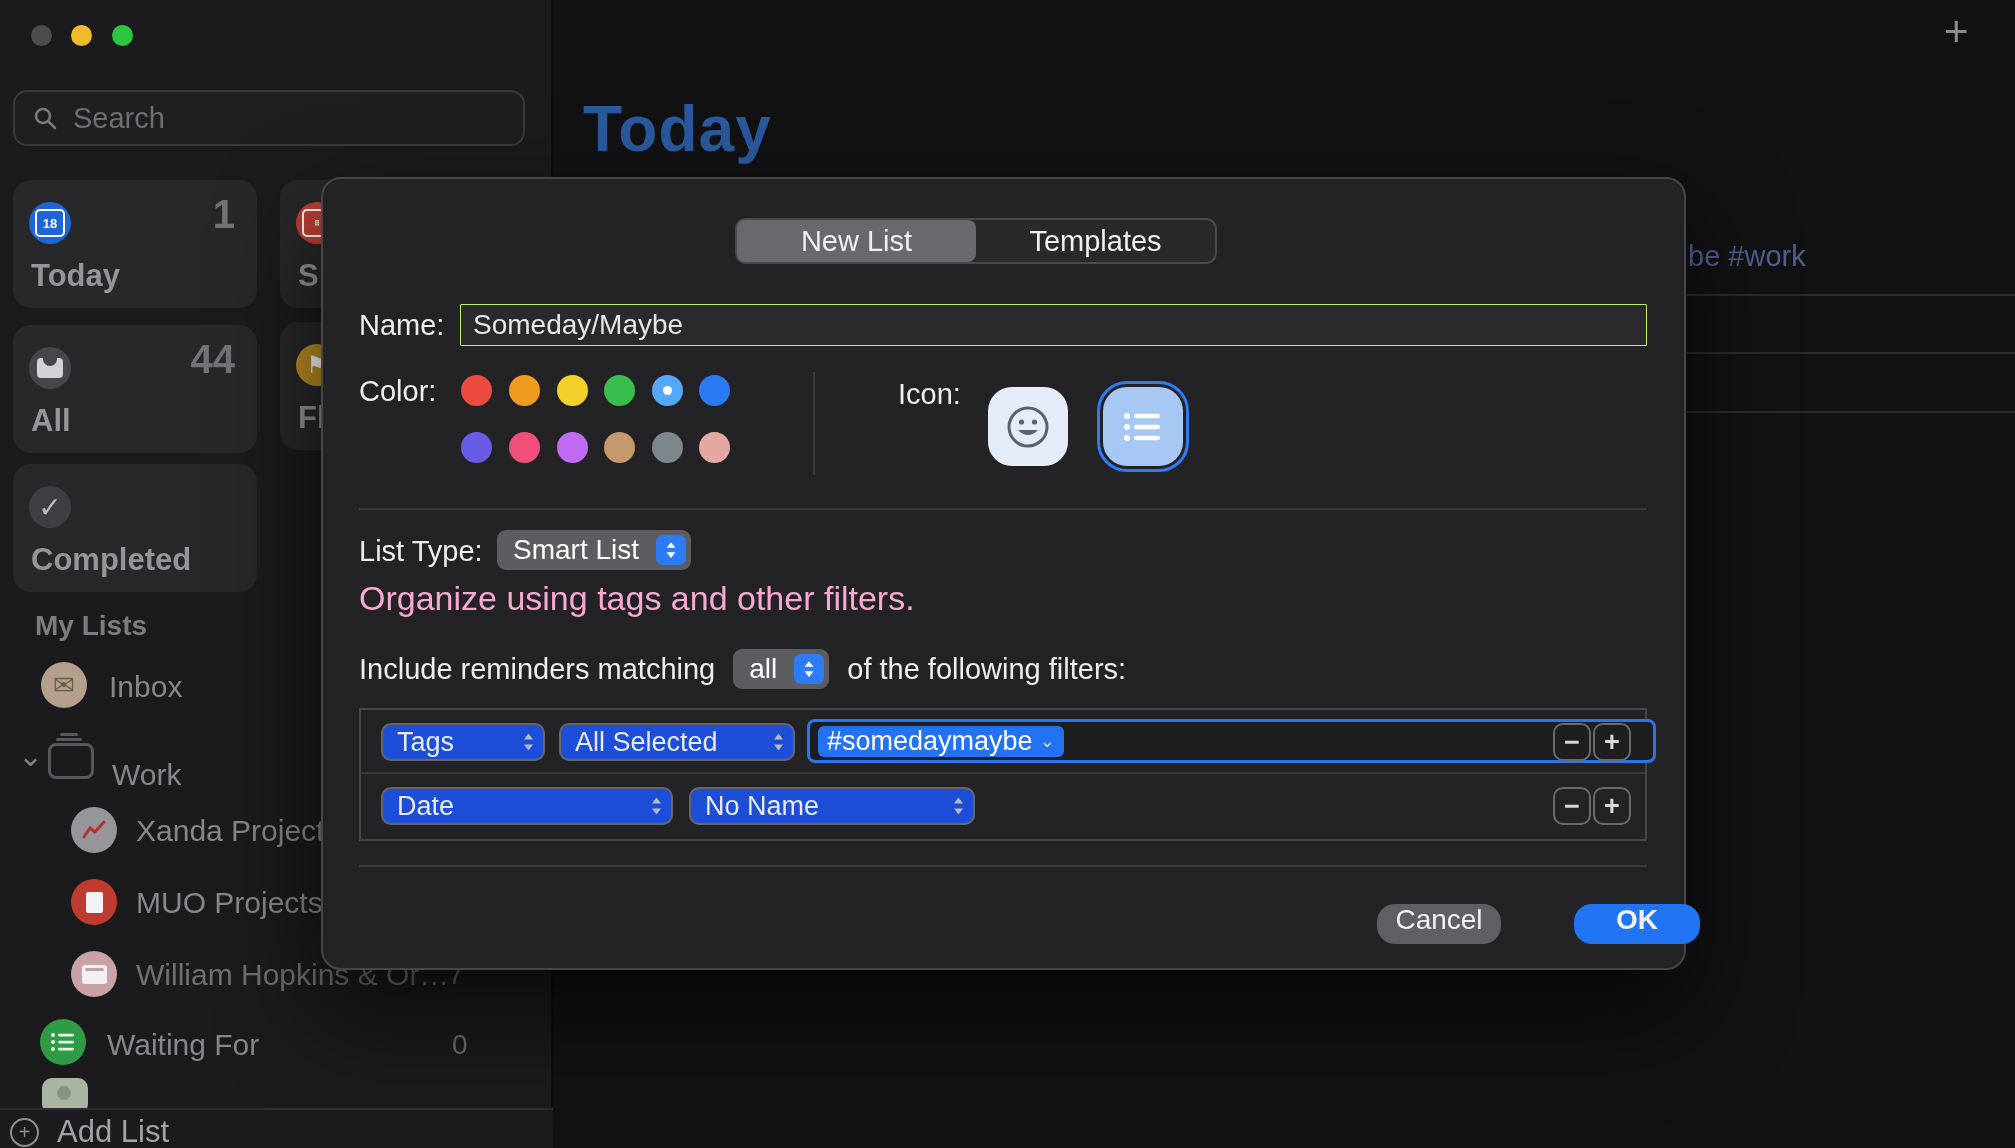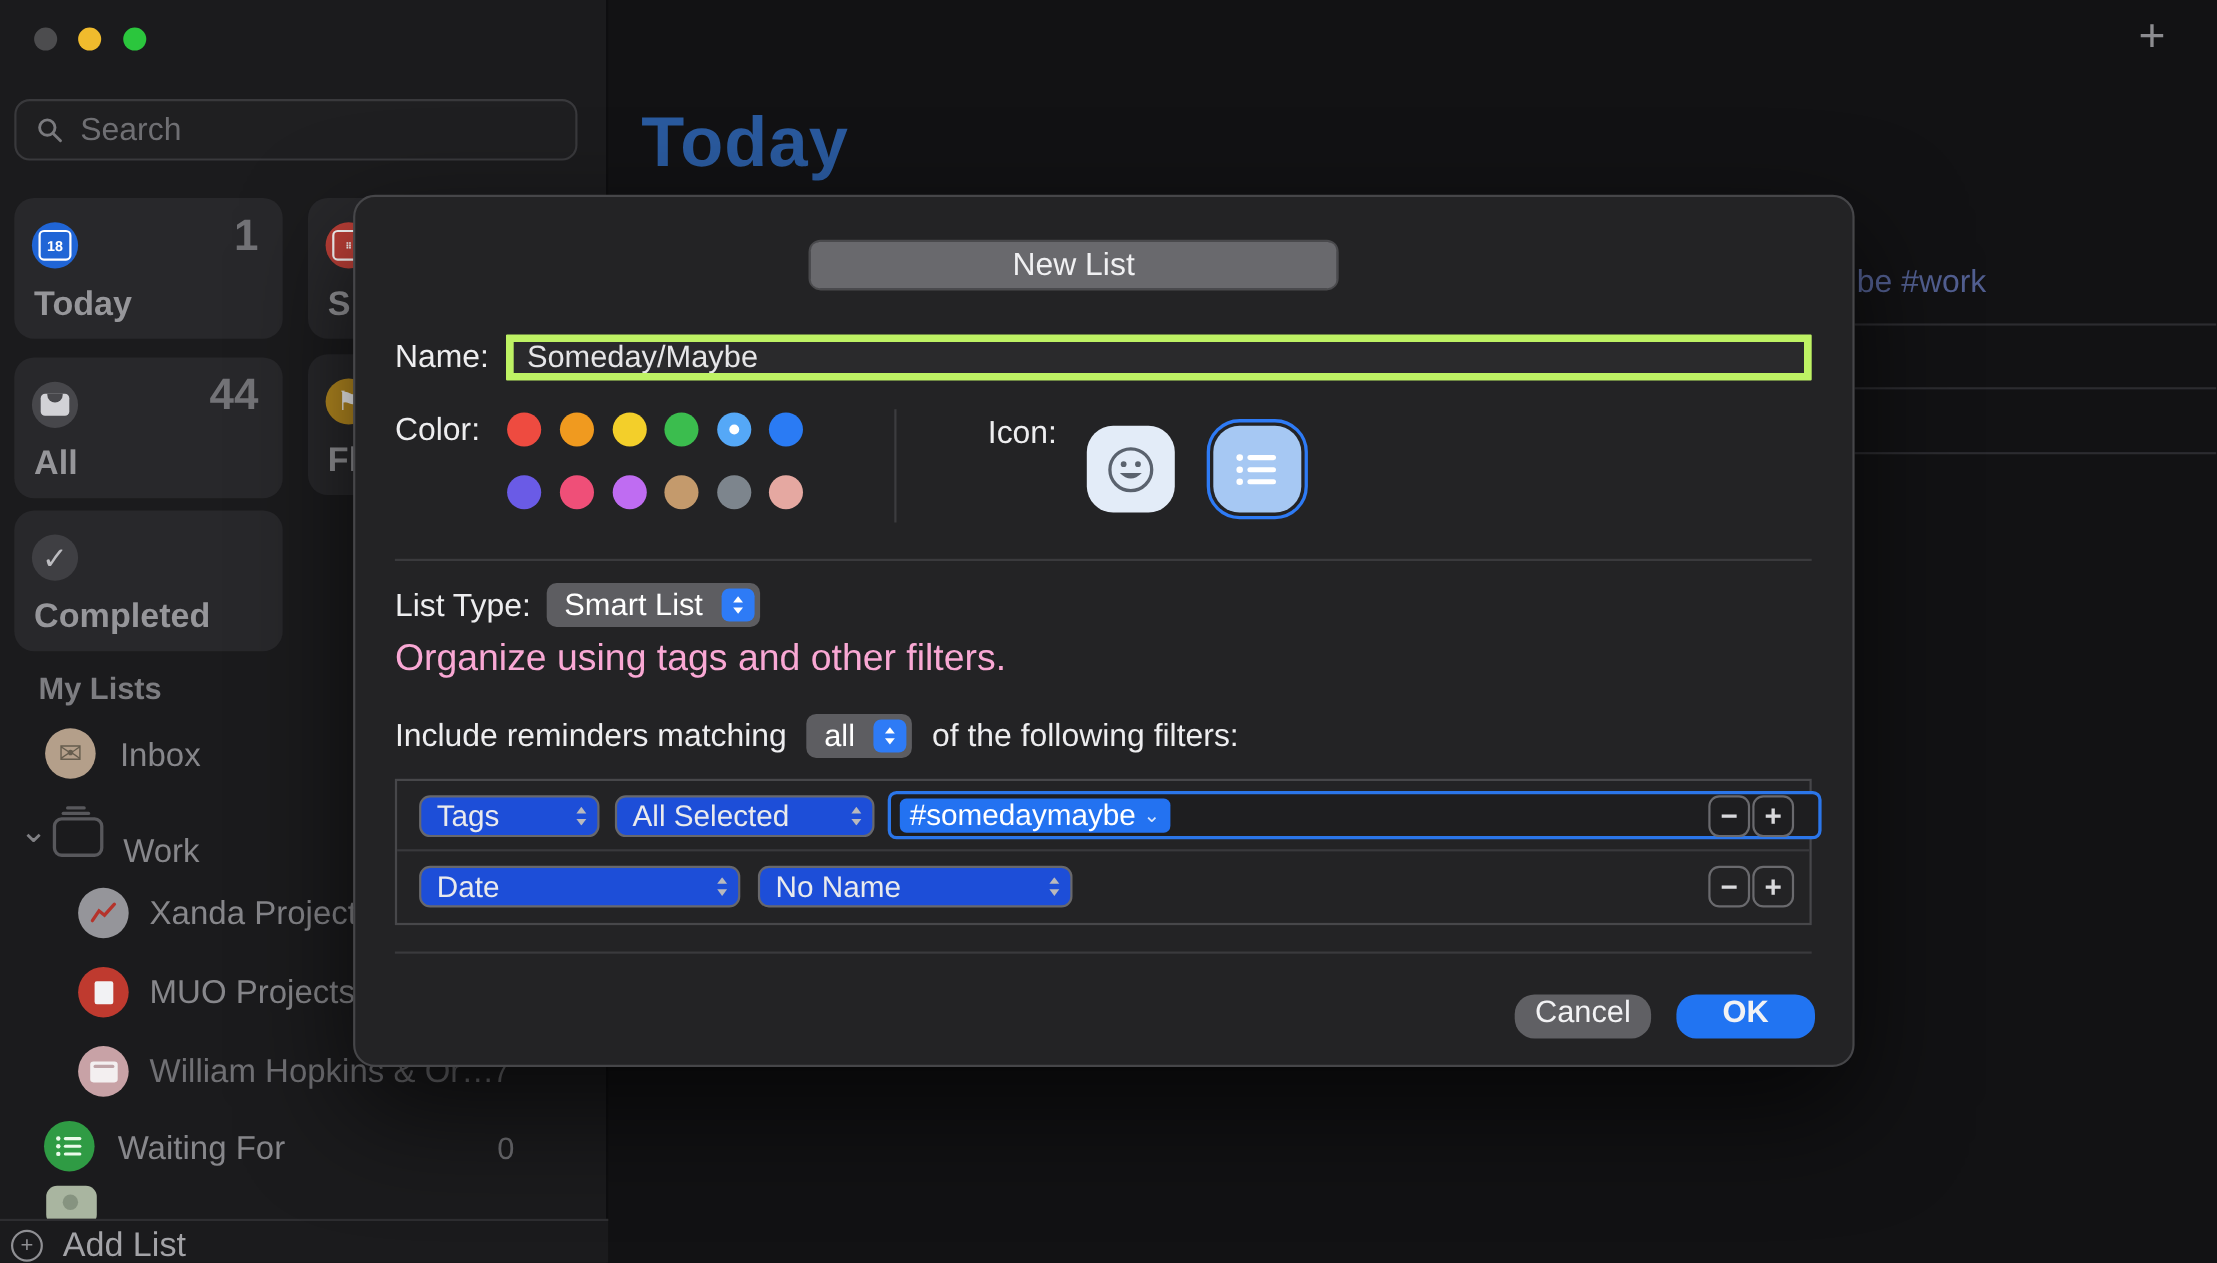--- a/index.html
+++ b/index.html
@@ -53,21 +53,21 @@
   
   .dialog{position:absolute;left:321px;top:177px;width:1365px;height:793px;background:#232325;
           border:2px solid #464649;border-radius:20px;box-sizing:border-box;
           box-shadow:0 40px 100px rgba(0,0,0,.65);z-index:5;}
   .seg{position:absolute;left:412px;top:39px;width:482px;height:46px;background:#29292c;
        border:2px solid #4a4a4d;border-radius:11px;display:flex;box-sizing:border-box;}
   .seg-item{flex:1;display:flex;align-items:center;justify-content:center;font-size:29px;color:#f0f0f2;border-radius:8px;}
   .seg-item.selected{background:#69696d;}
   .dlabel{position:absolute;font-size:29px;color:#ededef;}
   .name-input{position:absolute;left:137px;top:125px;width:1187px;height:42px;box-sizing:border-box;
-              background:#2a2a2c;border:7px solid #bef264;color:#e6e6e8;font-size:28px;
+              background:#2a2a2c;border:1px solid #bef264;color:#e6e6e8;font-size:28px;
               padding:0 0 0 12px;font-family:inherit;border-radius:1px;}
   .sw{position:absolute;width:31px;height:31px;border-radius:50%;}
   .sw .dot{position:absolute;left:11px;top:11px;width:9px;height:9px;border-radius:50%;background:#fff;display:none;}
   .sw.selected .dot{display:block;}
   .vdiv{position:absolute;left:490px;top:193px;width:2px;height:103px;background:#3c3c3f;}
   .iconbtn{position:absolute;width:80px;height:79px;border-radius:24px;display:flex;align-items:center;justify-content:center;}
   .iconbtn.selected{outline:3px solid #2e7bf6;outline-offset:3px;}
   .hdiv{position:absolute;left:36px;width:1288px;height:2px;background:#3a3a3d;}
   .popup{position:relative;display:inline-flex;align-items:center;height:40px;background:#5d5d61;
          border-radius:9px;color:#fff;font-size:28px;padding:0 52px 0 16px;box-sizing:border-box;}
@@ -218,20 +218,21 @@
 <div class="topright-plus">+</div>
 <div class="bg-text">be #work</div>
 <div class="row-line" style="top:294px"></div>
 <div class="row-line" style="top:352px"></div>
 <div class="row-line" style="top:411px"></div>
 
 <div class="dialog">
 
   <div class="seg">
     <div class="seg-item selected">New List</div>
+    <div class="seg-item">Templates</div>
   </div>
 
   <div class="dlabel" style="left:36px;top:130px">Name:</div>
   <input class="name-input" type="text" value="Someday/Maybe" style="">
 
   <div class="dlabel" style="left:36px;top:196px">Color:</div>
   <div class="sw" style="left: 138px; top: 196px; background: rgb(238, 75, 64);"></div>
   <div class="sw" style="left: 186px; top: 196px; background: rgb(240, 154, 31);"></div>
   <div class="sw" style="left: 234px; top: 196px; background: rgb(243, 207, 42);"></div>
   <div class="sw" style="left: 281px; top: 196px; background: rgb(59, 189, 78);"></div>
@@ -357,16 +358,16 @@
       <div class="mini" style="left:1192px">−</div>
       <div class="mini" style="left:1232px">+</div>
     </div>
   </div>
 
   <div class="hdiv" style="top:686px"></div>
 
   <div class="btn" style="left: 1054px; width: 124px; background: rgb(96, 96, 100);">
     <span>Cancel</span>
   </div>
-  <div class="btn" style="left: 1201px; width: 126px; font-weight: 600; background: rgb(33, 116, 242);">
+  <div class="btn" style="left: 1251px; width: 126px; font-weight: 600; background: rgb(33, 116, 242);">
     <span>OK</span>
   </div>
 </div>
 
 </body></html>

